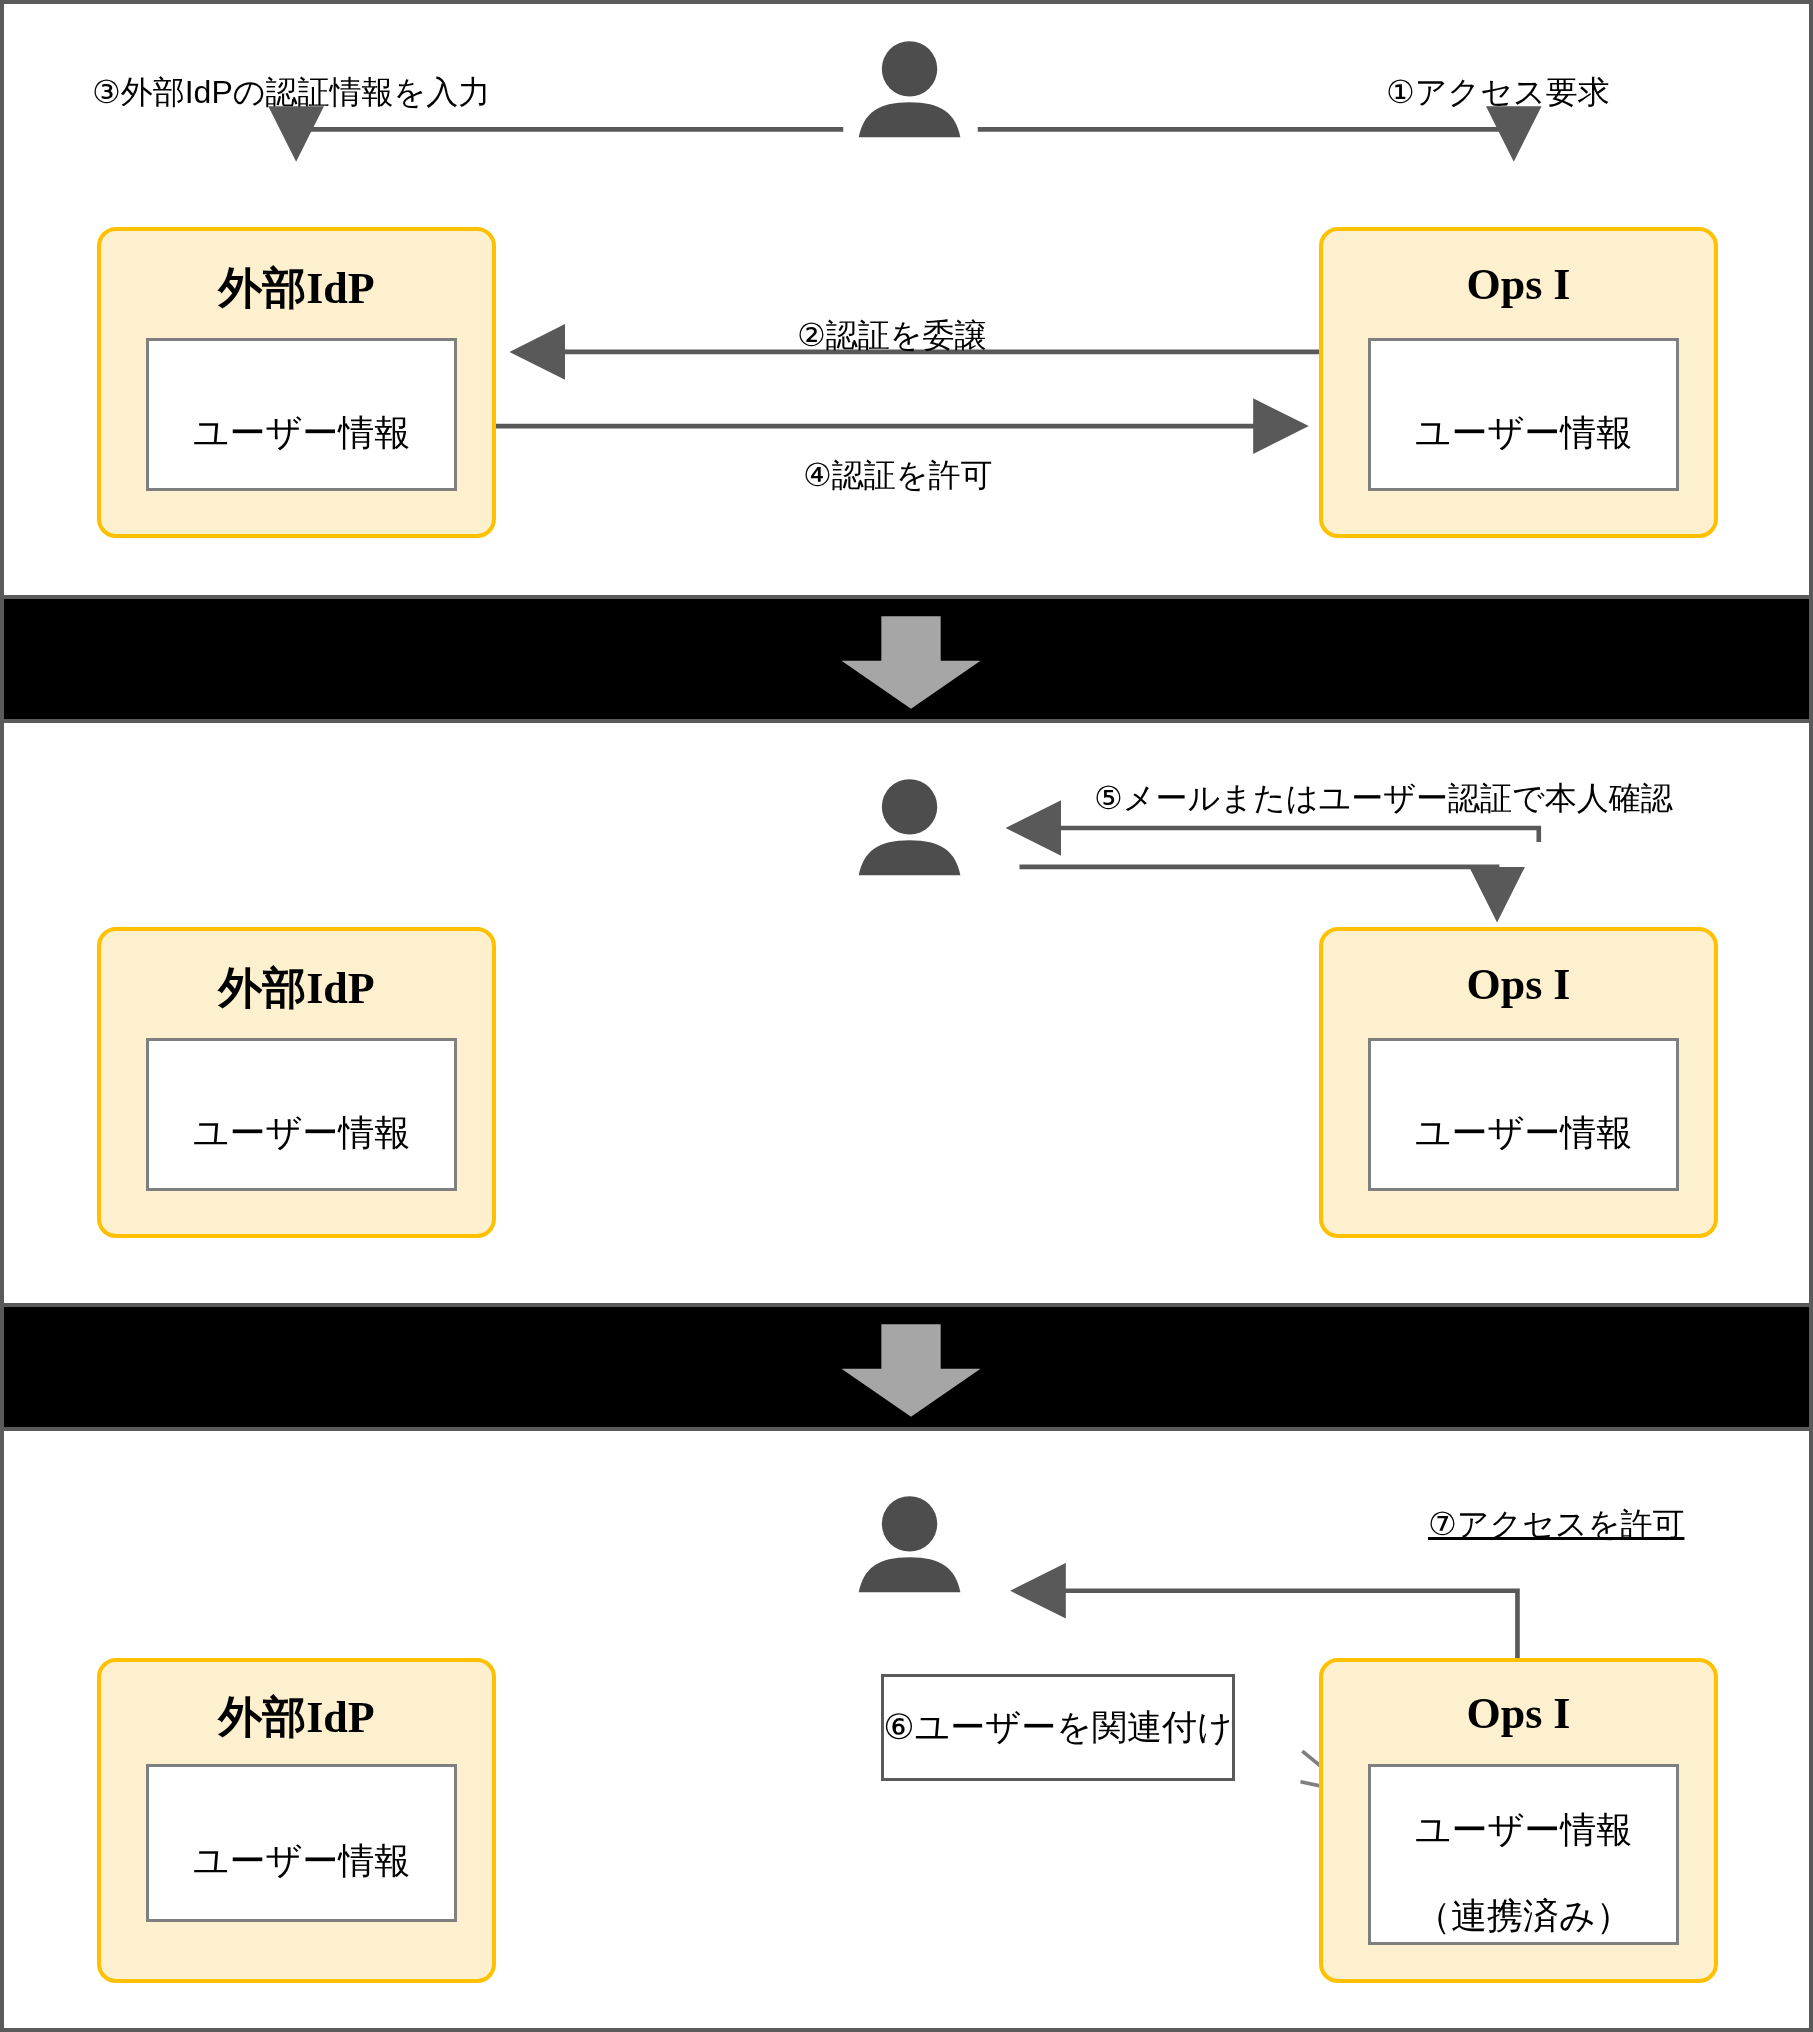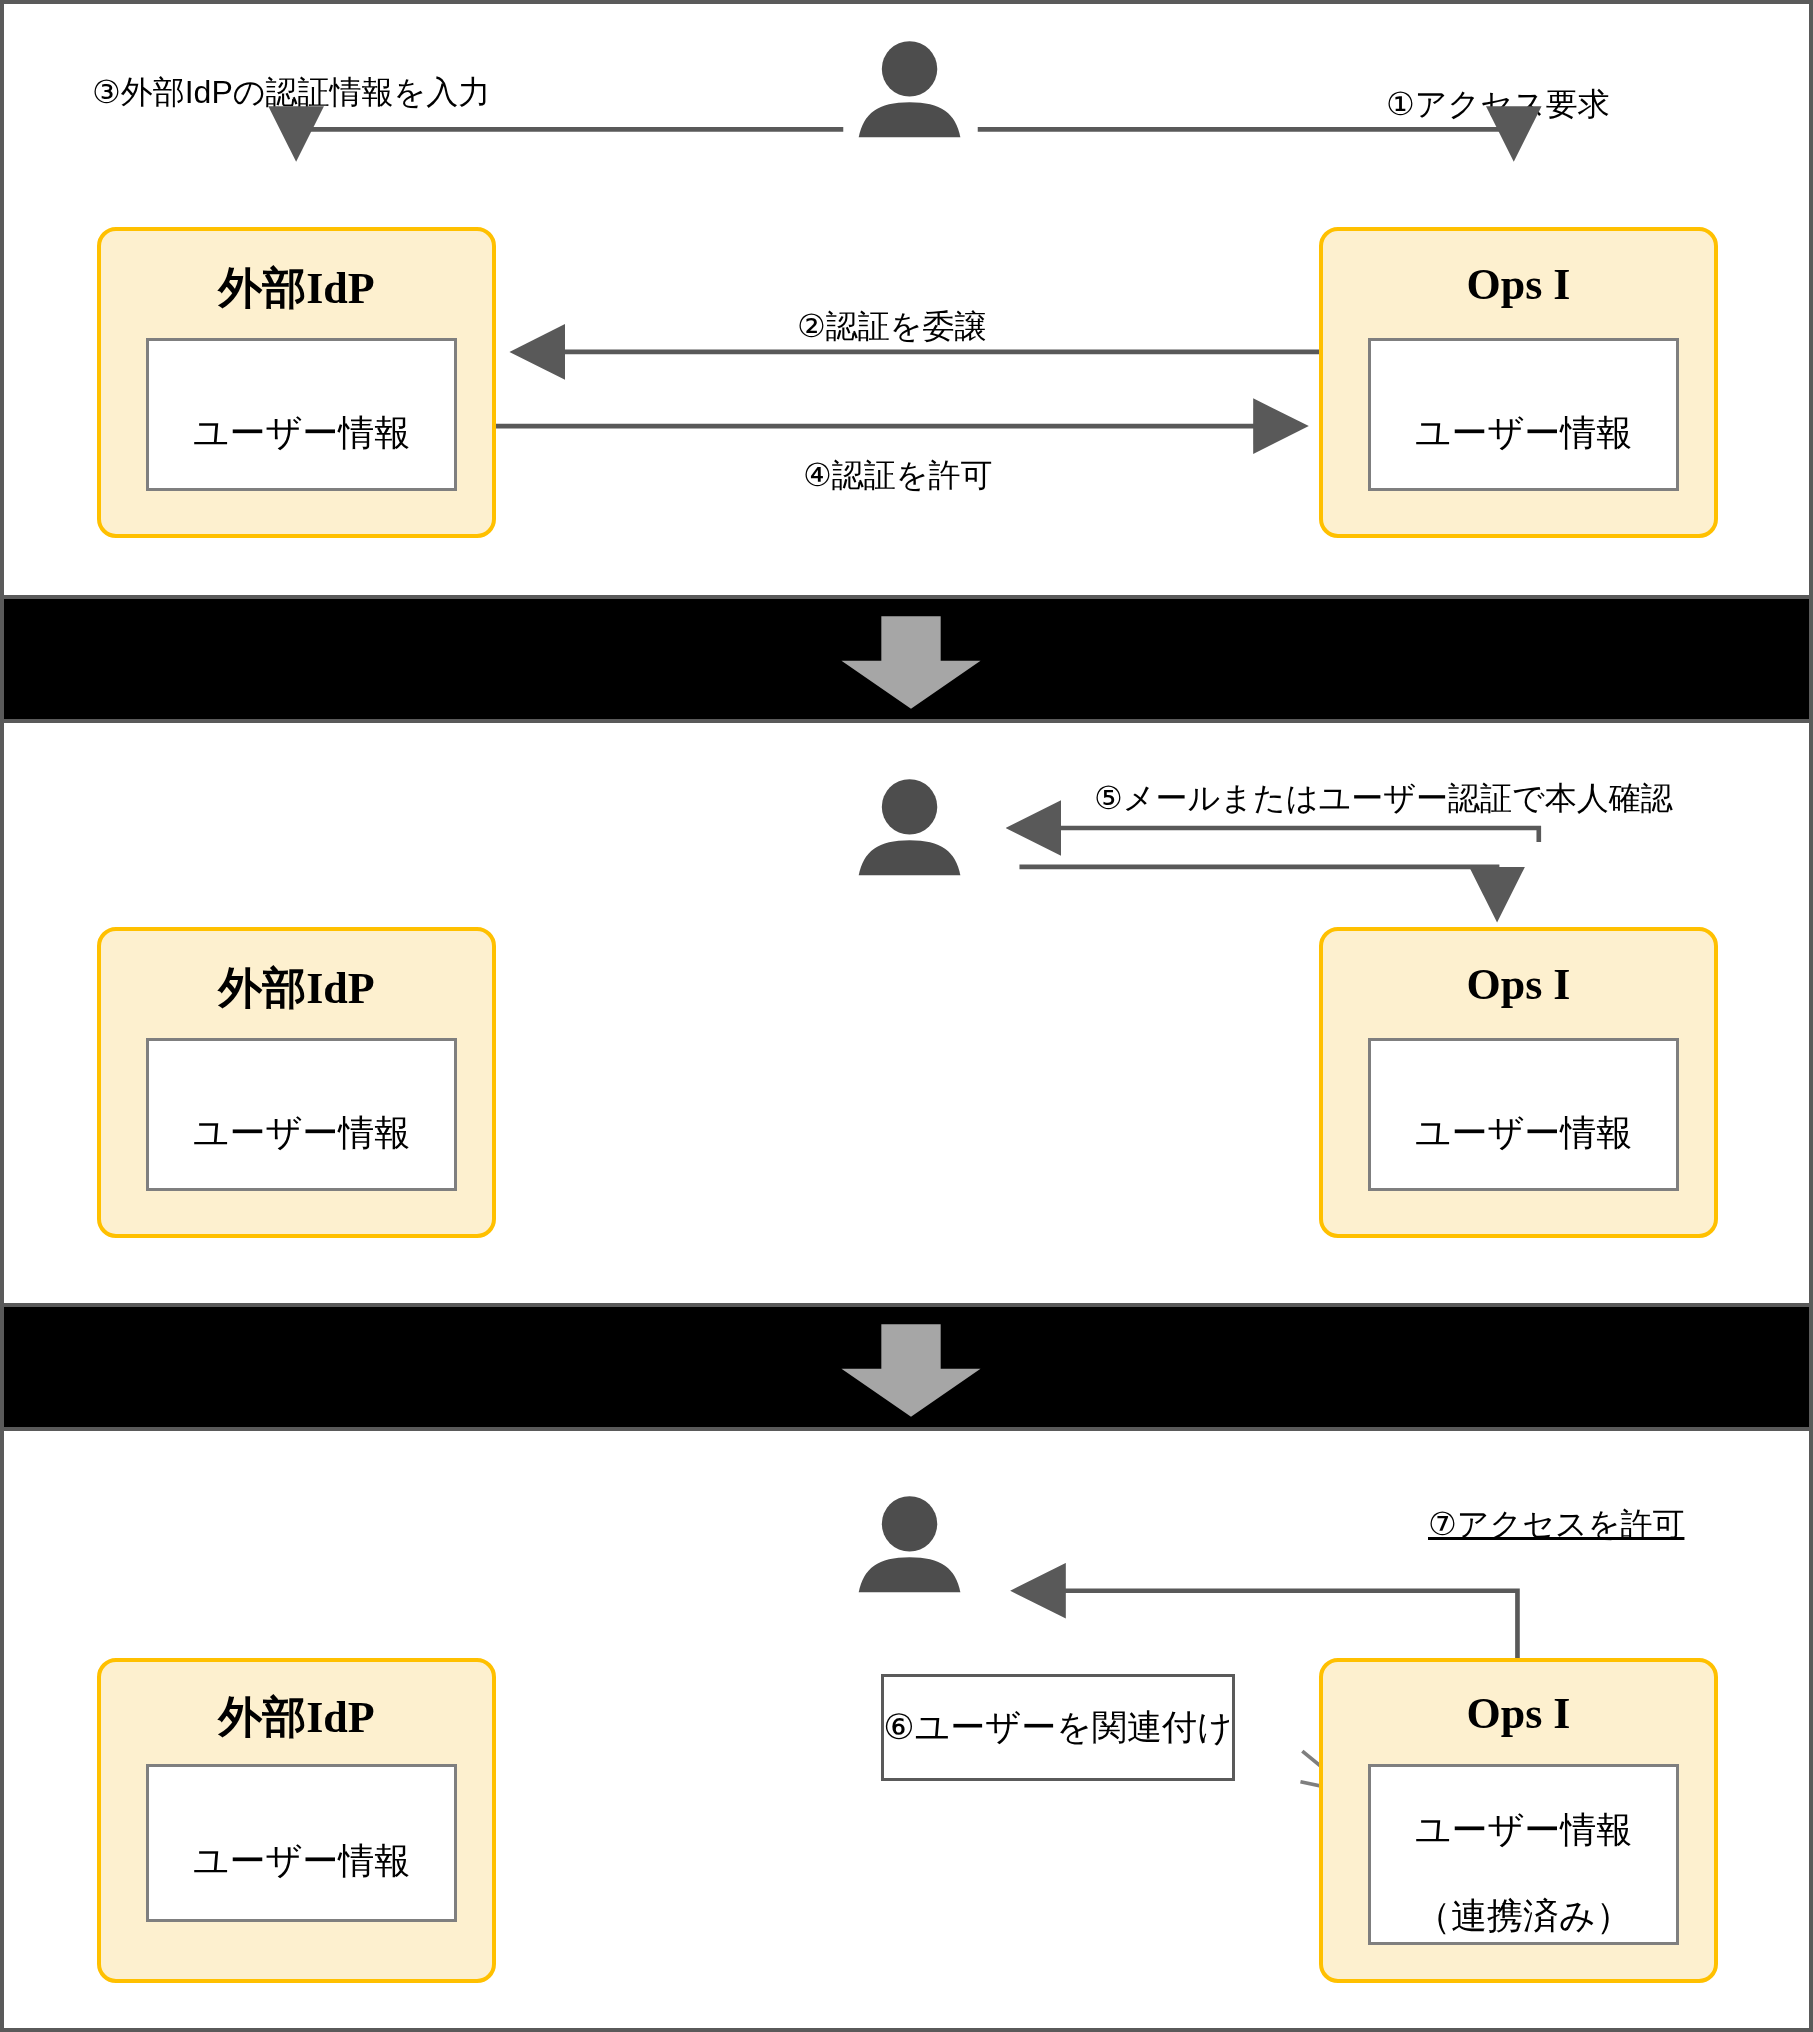--- a/index.html
+++ b/index.html
@@ -120,39 +120,39 @@
 
     <div class="person" style="left:839px; top:37px; width:134px; height:102px;">
       <svg width="134" height="102" viewBox="0 0 145 110">
         <circle cx="72" cy="30" r="30" fill="#4d4d4d"></circle>
         <path d="M72 66 C38 66 22 78 17 104 L127 104 C122 78 106 66 72 66 Z" fill="#4d4d4d"></path>
       </svg>
     </div>
 
     <div class="step-label" style="left:88px; top:67px;">③外部IdPの認証情報を入力</div>
 
-    <div class="step-label" style="left:1382px; top:67px;margin-top:12px;">①アクセス要求</div>
+    <div class="step-label" style="left:1382px; top:67px;">①アクセス要求</div>
 
     <svg class="conn" width="1813" height="591" viewBox="0 0 1955 637">
       <defs>
         <marker id="ahead1" markerWidth="12" markerHeight="12" refX="9" refY="6" orient="auto" markerUnits="strokeWidth">
           <path d="M0,0 L12,6 L0,12 z" fill="#595959"></path>
         </marker>
       </defs>
 
       <path d="M905 135 L315 135 L315 155" stroke="#595959" stroke-width="5" fill="none" marker-end="url(#ahead1)"></path>
 
       <path d="M1050 135 L1628 135 L1628 155" stroke="#595959" stroke-width="5" fill="none" marker-end="url(#ahead1)"></path>
 
       <path d="M1418 375 L560 375" stroke="#595959" stroke-width="5" fill="none" marker-end="url(#ahead1)"></path>
 
       <path d="M530 455 L1392 455" stroke="#595959" stroke-width="5" fill="none" marker-end="url(#ahead1)"></path>
     </svg>
 
-    <div class="step-label" style="left:793px; top:301px;">②認証を委譲</div>
+    <div class="step-label" style="left:793px; top:310px;">②認証を委譲</div>
 
     <div class="step-label" style="left:793px; top:450px;margin-left:6px;">④認証を許可</div>
 
     <div class="sysbox" style="left:93px; top:223px; width:399px; height:311px;">
       <div class="sysbox-title" style="top:28px; font-size:44px;">外部IdP</div>
       <div class="inner-card" style="left:45px; top:107px; width:311px; height:153px;">
         <div class="inner-card-line">ユーザー情報</div>
       </div>
     </div>
 

